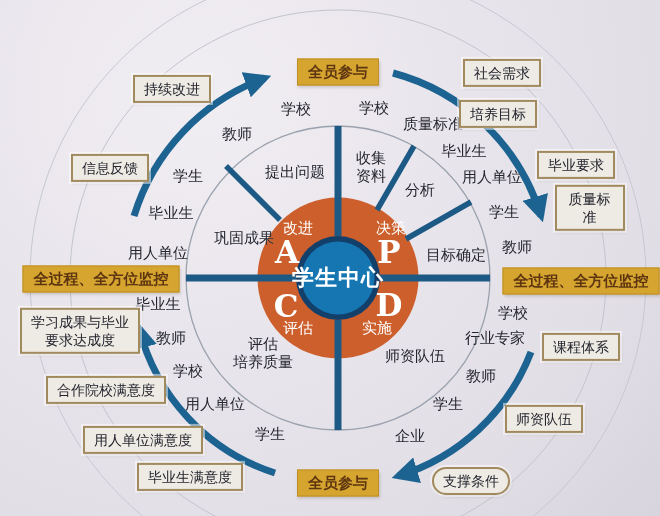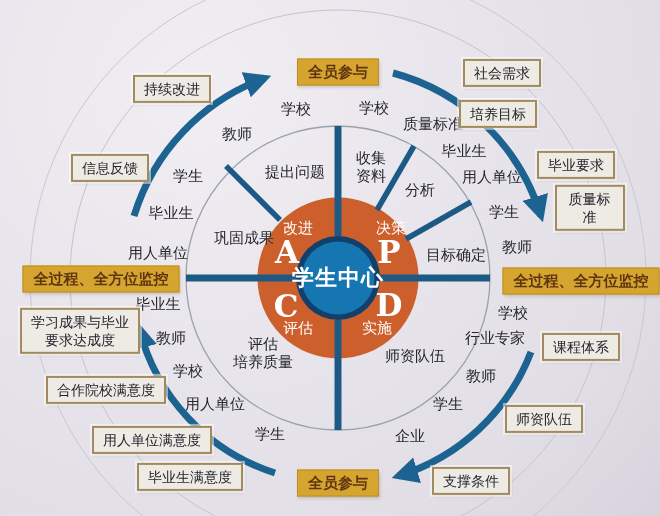--- a/index.html
+++ b/index.html
@@ -114,23 +114,23 @@
 培养质量</div>
     <div class="lbl" style="left: 244px; top: 238px;">巩固成果</div>
     <div class="obox" style="left: 172px; top: 89px;">持续改进</div>
     <div class="obox" style="left: 110px; top: 168px;">信息反馈</div>
     <div class="obox" style="left: 502px; top: 73px;">社会需求</div>
     <div class="obox" style="left: 498px; top: 114px;">培养目标</div>
     <div class="obox" style="left: 576px; top: 165px;">毕业要求</div>
     <div class="obox" style="left: 590px; top: 208px; padding-left: 8px;">质量标准</div>
     <div class="obox" style="left: 581px; top: 347px;">课程体系</div>
     <div class="obox" style="left: 544px; top: 419px;">师资队伍</div>
-    <div class="obox" style="left: 471px; top: 481px;">支撑条件</div>
+    <div class="obox" style="left: 471px; top: 481px; border-radius: 14px;">支撑条件</div>
     <div class="obox" style="left: 190px; top: 477px;">毕业生满意度</div>
-    <div class="obox" style="left: 143px; top: 440px; margin-left: 9px;">用人单位满意度</div>
+    <div class="obox" style="left: 143px; top: 440px;">用人单位满意度</div>
     <div class="obox" style="left: 106px; top: 390px;">合作院校满意度</div>
     <div class="obox" style="left: 80px; top: 331px;">学习成果与毕业
 要求达成度</div>
     <div class="gbox" style="left: 338px; top: 72px;">全员参与</div>
     <div class="gbox" style="left: 338px; top: 483px;">全员参与</div>
     <div class="gbox" style="left: 581px; top: 281px;">全过程、全方位监控</div>
     <div class="gbox" style="left: 101px; top: 279px;">全过程、全方位监控</div>
     <div class="pdca-letter" style="left: 287px; top: 252px;">A</div>
     <div class="pdca-word" style="left: 298px; top: 228px;">改进</div>
     <div class="pdca-letter" style="left: 389px; top: 252px;">P</div>

